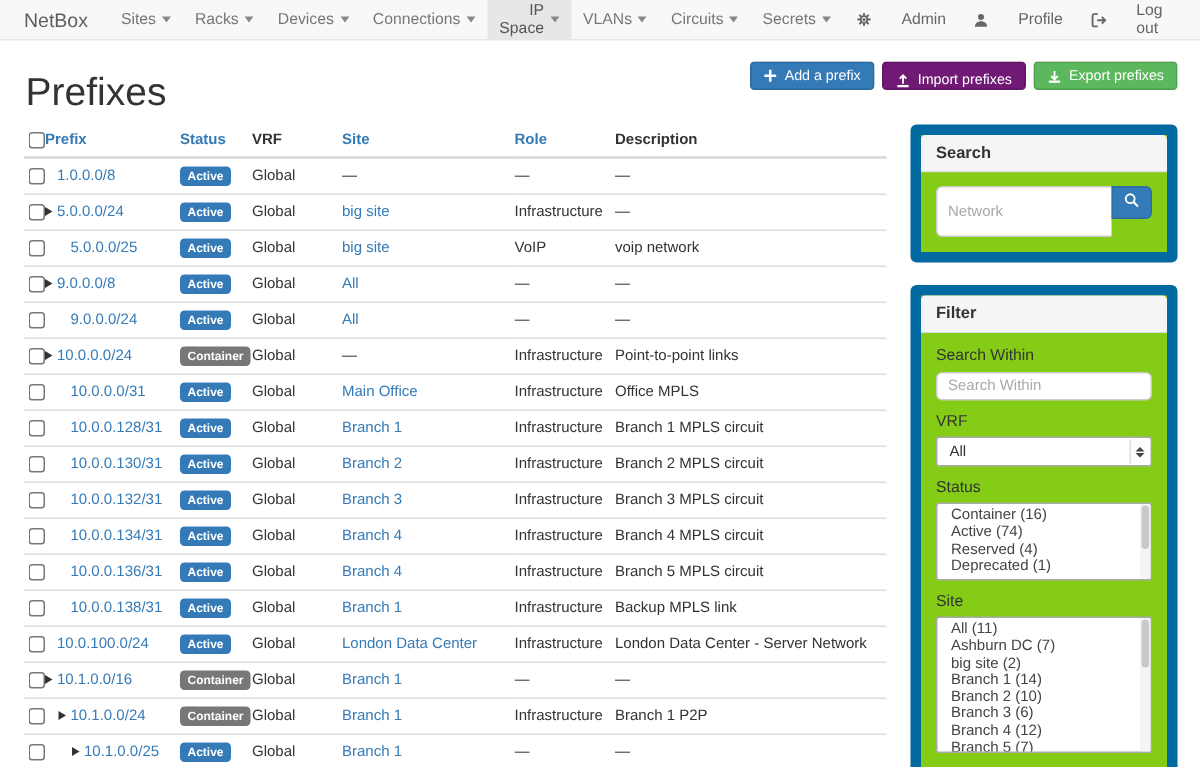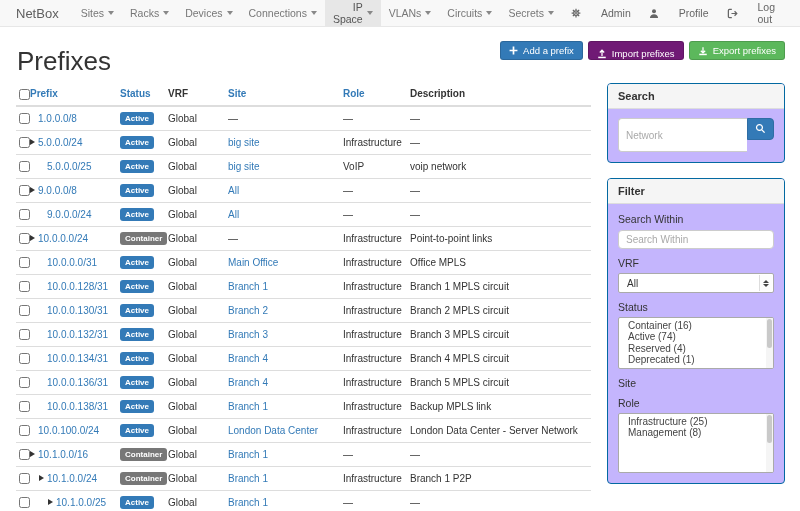--- a/index.html
+++ b/index.html
@@ -41,21 +41,21 @@
   input[type=checkbox] { width:11px; height:11px; margin:0; vertical-align:middle; cursor:pointer; }
   a.lnk { color:#337ab7; text-decoration:none; cursor:pointer; }
   .prefix-wrap { display:inline-flex; align-items:center; }
   .tri { width:0; height:0; border-top:3.5px solid transparent; border-bottom:3.5px solid transparent;
     border-left:5px solid #333; margin-right:3px; display:inline-block; }
   .badge { display:inline-block; min-width:34px; text-align:center; padding:2px 5px 2px;
     font-size:8px; font-weight:bold; color:#fff; border-radius:3px; line-height:9px; cursor:default; }
 
   
   .sidebar { position:absolute; left:607px; top:83px; width:178px; }
-  .panel { border:1px solid #0369a1; border-radius:4px; background:#c4b5fd; margin-bottom:15px; }
+  .panel { border:7px solid #0369a1; border-radius:4px; background:#84cc16; margin-bottom:15px; }
   .panel-heading { background:#f5f5f5; border-bottom:1px solid #ddd; border-radius:3px 3px 0 0;
     padding:6px 10px; font-size:11px; font-weight:bold; color:#333; }
   .panel-body { padding:9px 10px 10px; }
   .input-group { display:flex; }
   .text-input { flex:1; height:34px; border:1px solid #ccc; border-radius:4px; padding:0 7px;
     font-size:10px; color:#555; font-family:inherit; min-width:0; }
   .text-input::placeholder { color:#a9a9a9; }
   .input-group .text-input { border-radius:4px 0 0 4px; border-right:none; }
   .search-btn { width:27px; height:22px; background:#337ab7; border:1px solid #2e6da4;
     border-radius:0 4px 4px 0; display:flex; align-items:center; justify-content:center; cursor:pointer; }
@@ -431,21 +431,33 @@
             <span class="arr-dn"></span>
           </span>
         </div><div class="f-label">Status</div><div class="multiselect" style="height: 52px;">
           <div class="ms-option">Container (16)</div>
           <div class="ms-option">Active (74)</div>
           <div class="ms-option">Reserved (4)</div>
           <div class="ms-option">Deprecated (1)</div>
           <div class="ms-scroll">
             <div class="ms-thumb" style="height: 58%;"></div>
           </div>
-        </div><div class="f-label">Site</div><div class="f-label">Role</div><div class="multiselect" style="height: 60px;">
+        </div><div class="f-label">Site</div><div class="multiselect" style="height: 91px;">
+          <div class="ms-option">All (11)</div>
+          <div class="ms-option">Ashburn DC (7)</div>
+          <div class="ms-option">big site (2)</div>
+          <div class="ms-option">Branch 1 (14)</div>
+          <div class="ms-option">Branch 2 (10)</div>
+          <div class="ms-option">Branch 3 (6)</div>
+          <div class="ms-option">Branch 4 (12)</div>
+          <div class="ms-option">Branch 5 (7)</div>
+          <div class="ms-scroll">
+            <div class="ms-thumb" style="height: 36%;"></div>
+          </div>
+        </div><div class="f-label">Role</div><div class="multiselect" style="height: 60px;">
           <div class="ms-option">Infrastructure (25)</div>
           <div class="ms-option">Management (8)</div>
           <div class="ms-scroll">
             <div class="ms-thumb" style="height: 48%;"></div>
           </div>
         </div></div>
   </div>
 </div>
 
 </body></html>

